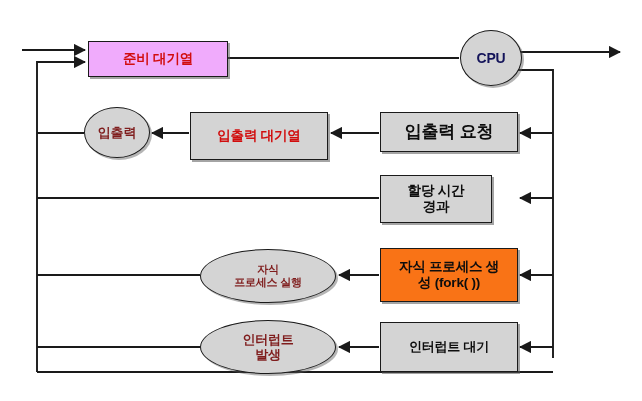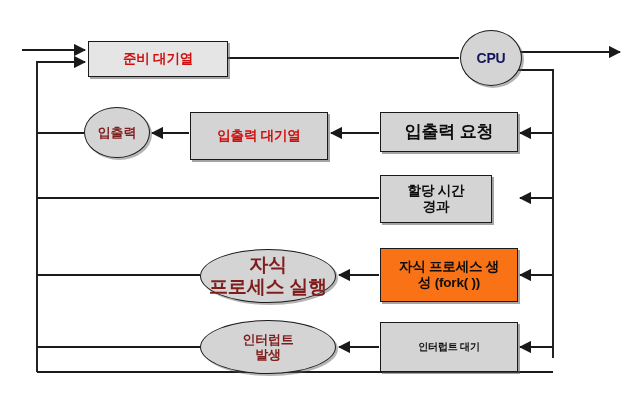--- a/index.html
+++ b/index.html
@@ -99,48 +99,48 @@
 
       <path d="M 379 347 L 339 347" marker-end="url(#ah)"></path>
 
       <path d="M 200 347 L 37 347"></path>
 
       <path d="M 37 372 L 553 372"></path>
     </g>
   </svg>
 
   <div id="nodes-layer">
-      <div class="node rect" style="left: 88px; top: 41px; width: 140px; height: 36px; background: #e5e5e5; border-color: rgb(26, 26, 26);">
+      <div class="node rect" style="left: 88px; top: 41px; width: 140px; height: 36px; background: #f0abfc; border-color: rgb(26, 26, 26);">
         <span class="node-label t-red" style="font-size: 13.5px;">준비 대기열</span>
       </div>
       <div class="node ellipse" style="left: 460px; top: 30px; width: 62px; height: 56px; background: rgb(212, 212, 212); border-color: rgb(26, 26, 26); justify-content: center;">
         <span class="node-label t-navy" style="font-size: 14px;">CPU</span>
       </div>
       <div class="node ellipse" style="left: 84px; top: 107px; width: 66px; height: 51px; background: rgb(212, 212, 212); border-color: rgb(26, 26, 26);">
         <span class="node-label t-blue" style="font-size: 13px;">입출력</span>
       </div>
       <div class="node rect" style="left: 190px; top: 112px; width: 138px; height: 48px; background: rgb(212, 212, 212); border-color: rgb(26, 26, 26);">
         <span class="node-label t-red" style="font-size: 13.5px;">입출력 대기열</span>
       </div>
       <div class="node rect" style="left: 380px; top: 112px; width: 138px; height: 40px; background: rgb(212, 212, 212); border-color: rgb(26, 26, 26);">
         <span class="node-label t-black" style="font-size: 17px;">입출력 요청</span>
       </div>
       <div class="node rect" style="left: 380px; top: 175px; width: 112px; height: 48px; background: rgb(212, 212, 212); border-color: rgb(26, 26, 26);">
         <span class="node-label t-black" style="font-size: 13.5px;">할당 시간
 경과</span>
       </div>
       <div class="node ellipse" style="left: 200px; top: 249px; width: 136px; height: 54px; background: rgb(212, 212, 212); border-color: rgb(26, 26, 26);">
-        <span class="node-label t-blue" style="font-size: 19px;">자식
+        <span class="node-label t-blue" style="font-size: 11px;">자식
 프로세스 실행</span>
       </div>
       <div class="node rect" style="left: 380px; top: 248px; width: 138px; height: 54px; background: #f97316; border-color: rgb(26, 26, 26);">
         <span class="node-label t-black" style="font-size: 13.5px;">자식 프로세스 생
 성 (fork( ))</span>
       </div>
       <div class="node ellipse" style="left: 200px; top: 320px; width: 136px; height: 54px; background: rgb(212, 212, 212); border-color: rgb(26, 26, 26);">
         <span class="node-label t-blue" style="font-size: 13px;">인터럽트
 발생</span>
       </div>
       <div class="node rect" style="left: 380px; top: 322px; width: 138px; height: 50px; background: rgb(212, 212, 212); border-color: rgb(26, 26, 26);">
-        <span class="node-label t-black" style="font-size: 10px; text-align: center;">인터럽트 대기</span>
+        <span class="node-label t-black" style="font-size: 13px; text-align: center;">인터럽트 대기</span>
       </div>
     </div>
 </div>
 
 </body></html>

